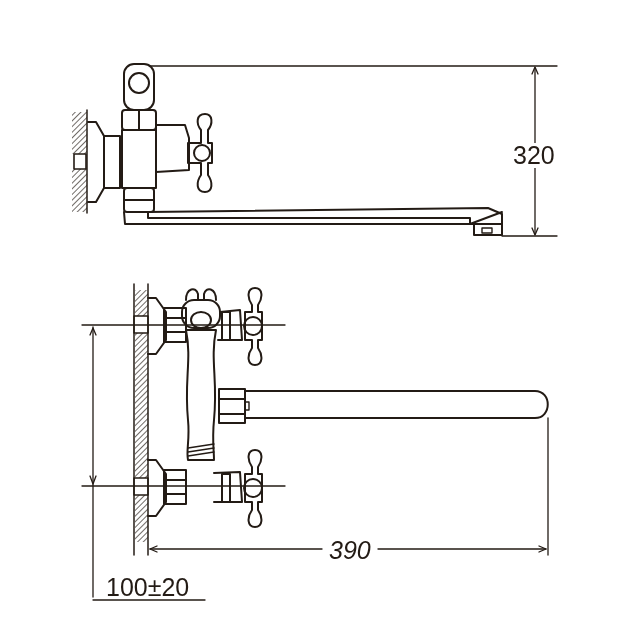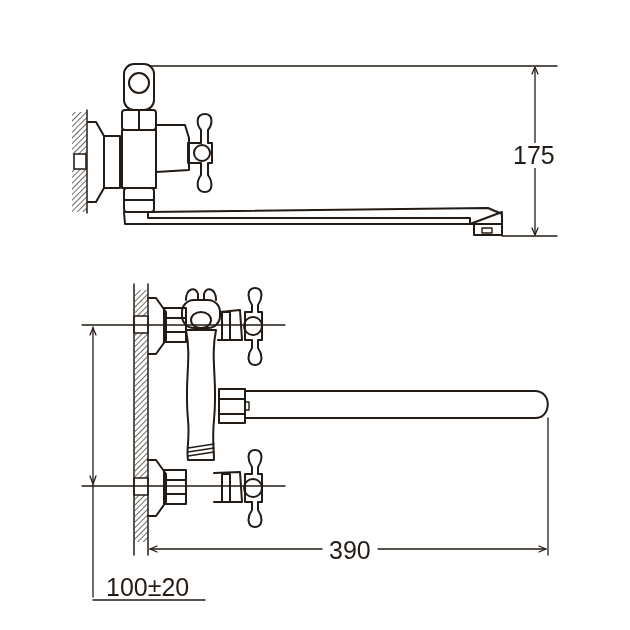--- a/index.html
+++ b/index.html
@@ -1,20 +1,20 @@
 <!DOCTYPE html>
 <html><head>
 <meta charset="utf-8">
 <style>
   html,body{margin:0;padding:0;background:#fff;}
   .canvas{position:relative;width:630px;height:630px;background:#fff;overflow:hidden;}
   svg{position:absolute;left:0;top:0;}
   .dim{position:absolute;font-family:"Liberation Sans",sans-serif;color:#231b15;font-size:25px;line-height:1;background:#fff;}
   #d175{left:511px;top:143px;padding:0 2px;}
-  #d390{left:325px;top:538px;padding:0 4px;}
+  #d390{left:325px;top:538px;padding:0 4px;font-style:italic;}
   #d150{left:106px;top:575px;background:transparent;}
 </style>
 </head>
 <body>
 
 <div class="canvas">
 <svg width="630" height="630" viewBox="0 0 630 630">
   <defs>
     <pattern id="hatch" width="4" height="4" patternUnits="userSpaceOnUse" patternTransform="rotate(45)">
       <line x1="0" y1="0" x2="0" y2="4" stroke="#231b15" stroke-width="1.3"></line>
@@ -114,16 +114,16 @@
         <line x1="548" y1="418" x2="548" y2="555"></line>
         <line x1="150" y1="549" x2="322" y2="549"></line>
         <line x1="378" y1="549" x2="546" y2="549"></line>
         <path d="M157 546 L150 549 L157 552"></path>
         <path d="M539 546 L546 549 L539 552"></path>
       </g>
     </g>
   </g>
 </svg>
 
-<div id="d175" class="dim">175</div>
+<div id="d175" class="dim">320</div>
 <div id="d390" class="dim">390</div>
 <div id="d150" class="dim">100±20</div>
 </div>
 
 </body></html>

